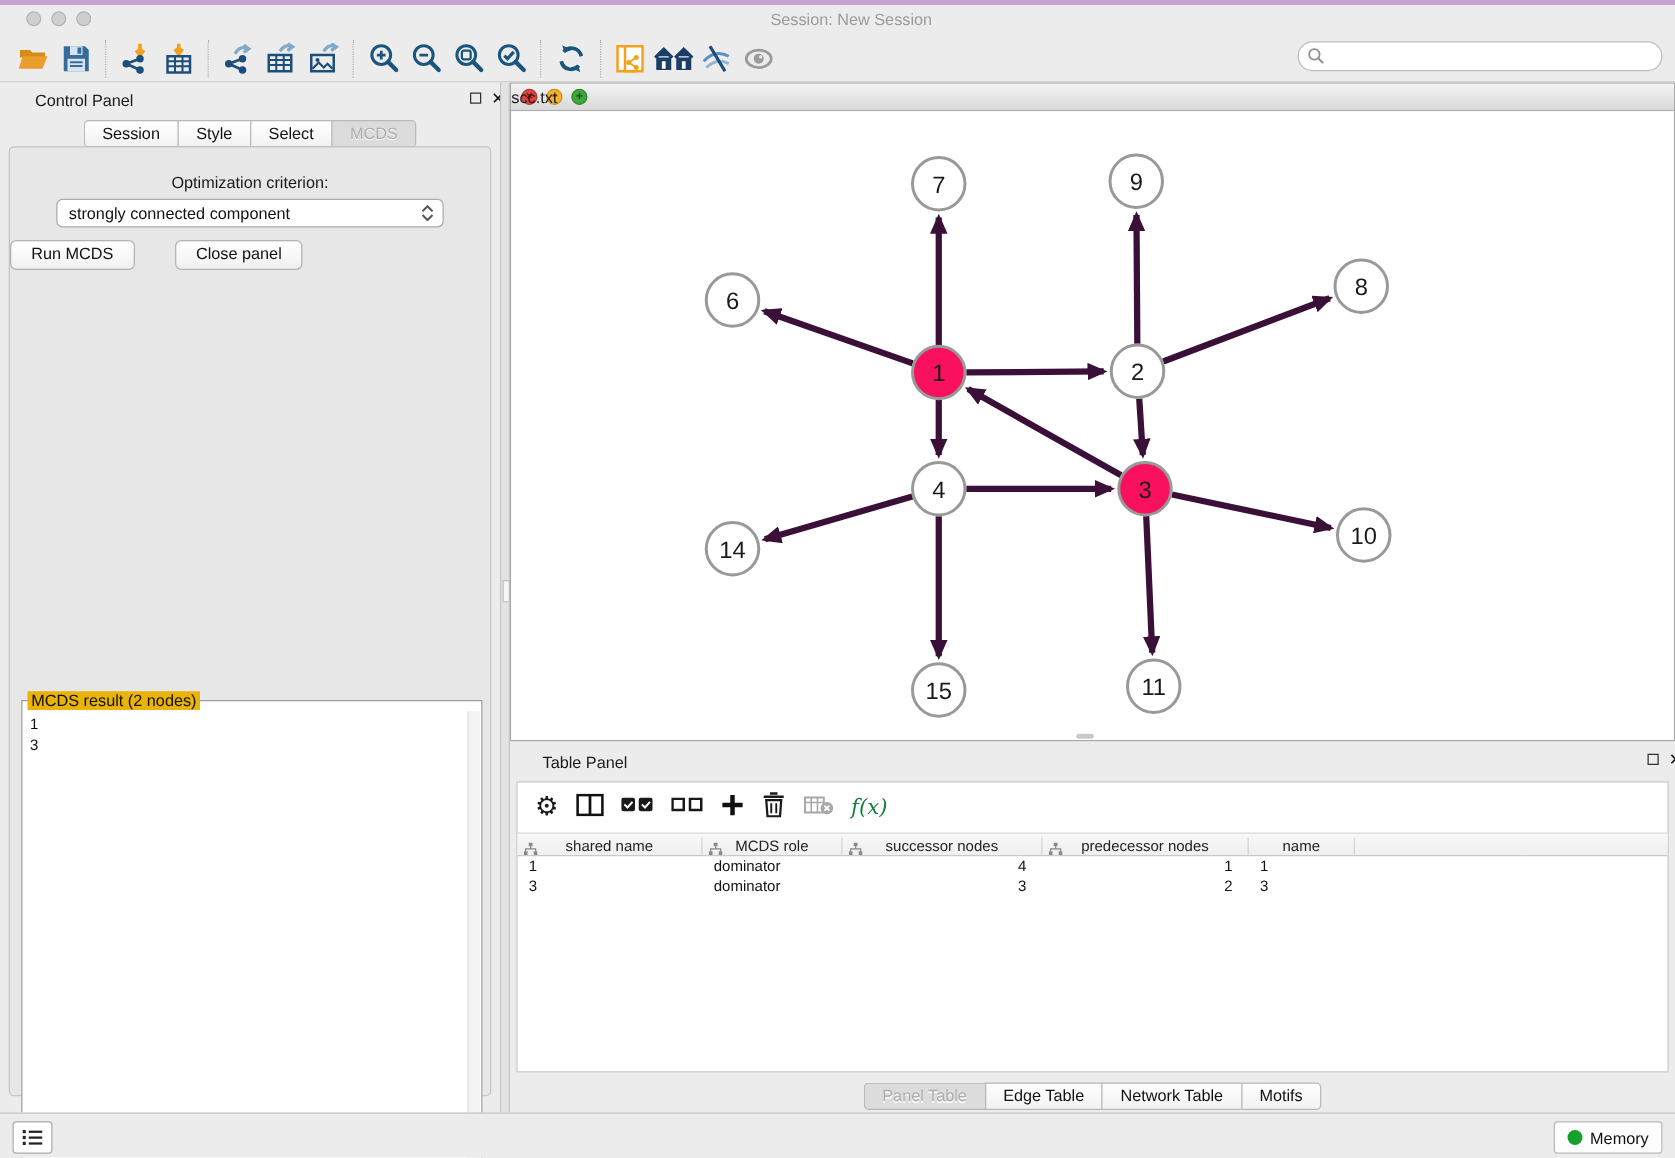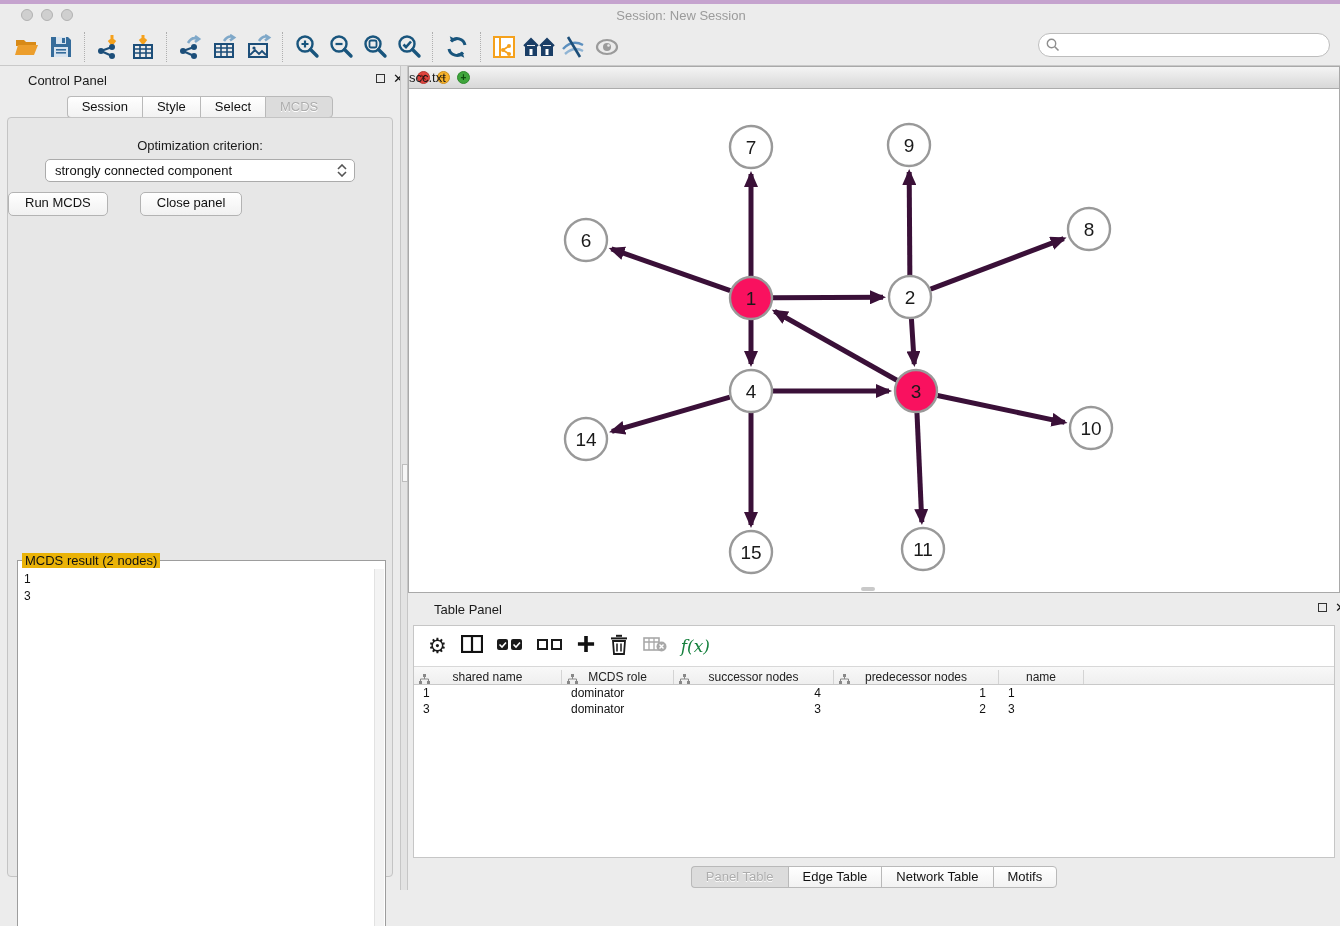--- a/index.html
+++ b/index.html
@@ -472,14 +472,30 @@
         </div>
     </div>
     <div class="tp-tabs" id="tp-tabs">
         <span class="tab sel">Panel Table</span>
         <span class="tab">Edge Table</span>
         <span class="tab">Network Table</span>
         <span class="tab">Motifs</span>
       </div>
   </div>
 
+  <div class="status-bar">
+    <span class="sb-left-btn">
+      <svg width="16" height="14" viewBox="0 0 16 14">
+          <rect x="0" y="1" width="2.6" height="2.6" fill="#222"></rect>
+          <rect x="5" y="1.5" width="11" height="1.8" fill="#222"></rect>
+          <rect x="0" y="5.7" width="2.6" height="2.6" fill="#222"></rect>
+          <rect x="5" y="6.2" width="11" height="1.8" fill="#222"></rect>
+          <rect x="0" y="10.4" width="2.6" height="2.6" fill="#222"></rect>
+          <rect x="5" y="10.9" width="11" height="1.8" fill="#222"></rect>
+        </svg>
+    </span>
+    <span class="memory-btn">
+      <span class="mem-dot" id="mem-dot" style="background: rgb(24, 160, 44);"></span>
+      <span>Memory</span>
+    </span>
+  </div>
 
 </div>
 
 </body></html>

